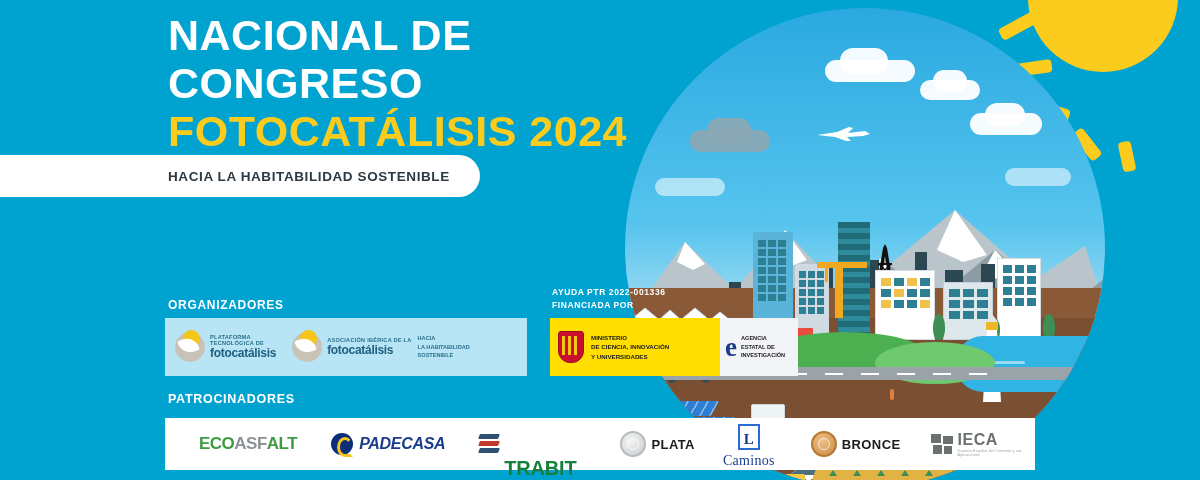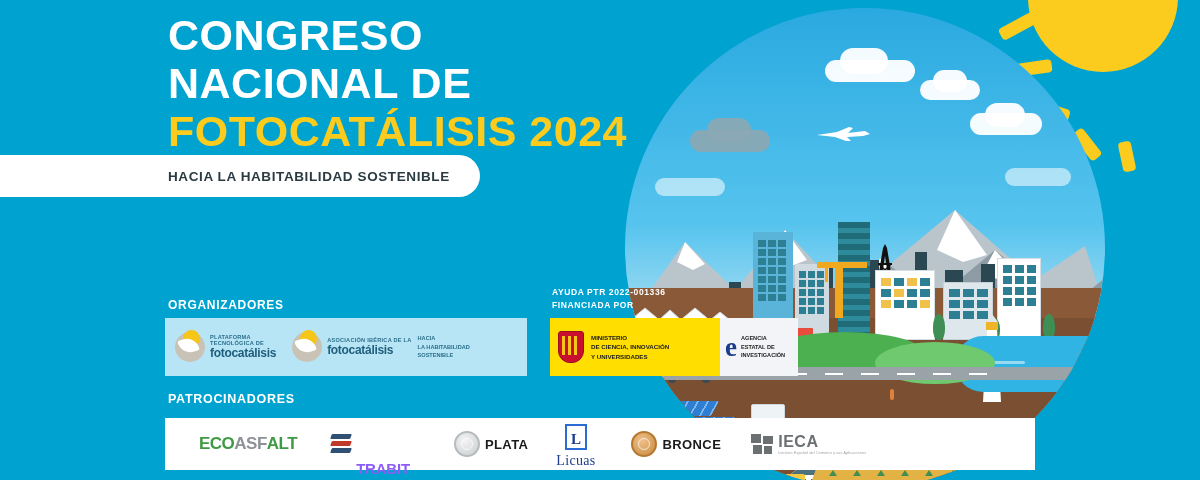--- a/index.html
+++ b/index.html
@@ -184,21 +184,21 @@
   .trabit-mark {
     width:20px; height:22px; margin-right:5px; position:relative; flex:0 0 auto;
   }
   .trabit-mark i {
     position:absolute; left:0; width:20px; height:5px; background:#c0392b;
     transform:skewX(-20deg); border-radius:1px;
   }
   .trabit-mark i:nth-child(1){ top:1px; background:#2f4f73; }
   .trabit-mark i:nth-child(2){ top:8px; }
   .trabit-mark i:nth-child(3){ top:15px; background:#2f4f73; }
-  .trabit-name { font-size:15px; font-weight:800; color:#8b5cf6; letter-spacing:-.2px;margin-top:48px; }
+  .trabit-name { font-size:20px; font-weight:800; color:#15803d; letter-spacing:-.2px;margin-top:48px; }
 
   .licuas { text-align:center; line-height:1; }
   .licuas .box {
     width:22px; height:26px; border:2px solid #2a6bd4; margin:0 auto 2px;
     display:flex; align-items:flex-end; justify-content:center;
     font-size:15px; font-weight:700; color:#1b3c8c; padding-bottom:1px;
     font-family:"Liberation Serif", serif;
   }
   .licuas .nm {
     font-size:14px; font-weight:400; color:#1b3c8c; letter-spacing:.3px;
@@ -510,22 +510,22 @@
               <path d="M140 44 l4 -6 l4 6 z"></path>
           </g>
         </svg>
       </div>
 
       <div class="water" style="left:-40px;bottom:-10px;width:180px;height:46px;border-radius:0 40px 40px 0;background:#8fd2ef"></div>
     </div>
   </div>
 
   <h1 class="title">
+    <span class="l">NACIONAL DE</span>
     <span class="l">CONGRESO</span>
-    <span class="l">NACIONAL DE</span>
     <span class="l yellow">FOTOCATÁLISIS 2024</span>
   </h1>
 
   <div class="pill">
     <span>HACIA LA HABITABILIDAD SOSTENIBLE</span>
   </div>
 
 
   <div class="lbl-org">ORGANIZADORES</div>
 
@@ -574,34 +574,38 @@
 
   <div class="lbl-spons">PATROCINADORES</div>
 
   <div class="spons-bar">
     <div class="sp eco" style="margin-left:34px">
       <span class="g">ECO</span>
         <span class="k">ASF</span>
         <span class="g">ALT</span>
     </div>
     <div class="sp" style="margin-left:34px">
+      <span class="pad-mark"></span>
+      <span class="pad-name">PADECASA</span>
+    </div>
+    <div class="sp" style="margin-left:34px">
       <span class="trabit-mark">
           <i></i>
           <i></i>
           <i></i>
         </span>
       <span class="trabit-name">TRABIT</span>
     </div>
     <div class="sp" style="margin-left:44px">
       <span class="medal silver"></span>
       <span class="sp-name">PLATA</span>
     </div>
     <div class="sp licuas" style="margin-left:28px;display:block;text-align:center;padding-top:6px">
       <span class="box">L</span>
-      <span class="nm">Licuas</span>
+      <span class="nm">Caminos</span>
     </div>
     <div class="sp" style="margin-left:36px">
       <span class="medal bronze"></span>
       <span class="sp-name">BRONCE</span>
     </div>
     <div class="sp" style="margin-left:30px">
       <span class="ieca-mark">
         <i style="left:0;top:0;width:10px;height:9px"></i>
         <i style="left:12px;top:2px;width:10px;height:8px"></i>
         <i style="left:2px;top:11px;width:9px;height:9px"></i>

